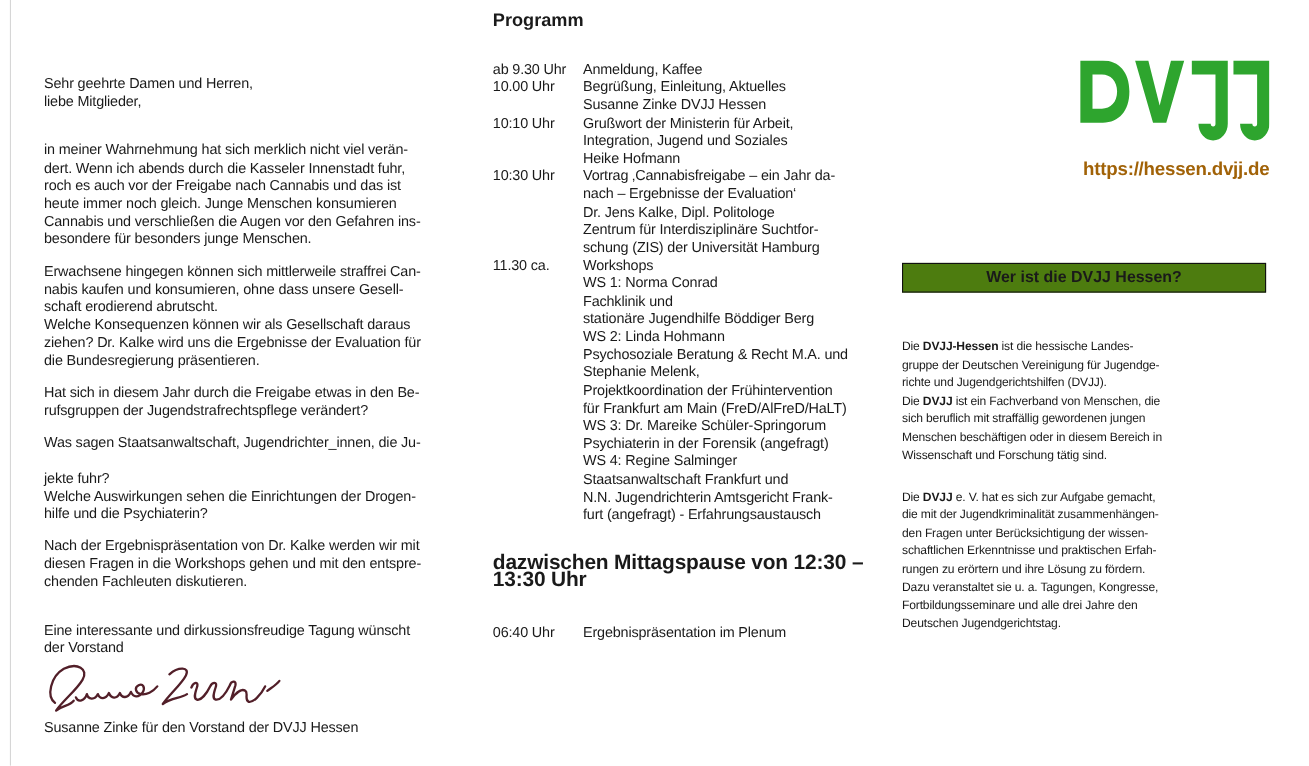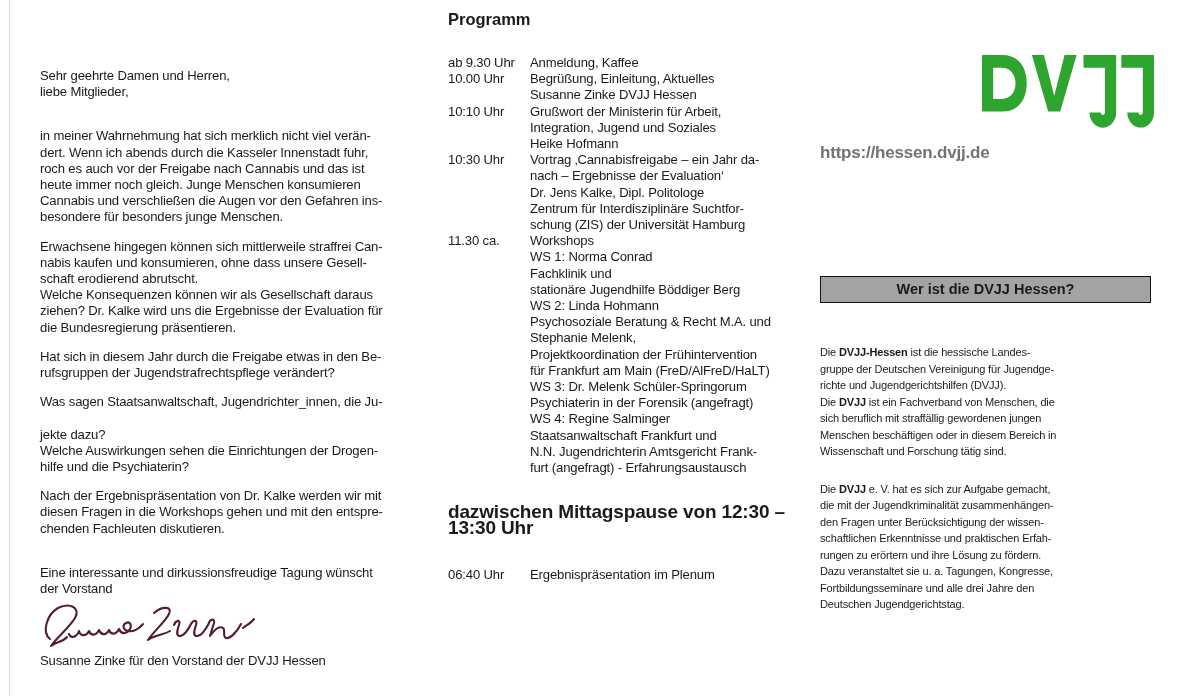--- a/index.html
+++ b/index.html
@@ -46,48 +46,48 @@
   .entry .time { flex: none; width: 82px; }
   .entry .desc { flex: 1 1 auto; }
   .lunch-note { margin-top: 28px; font-weight: 700; font-size: 19px; }
   .entry.e9 { margin-top: 30px; }
 
   
   .col-right { position: absolute; left: 820px; top: 0; width: 336px; }
   .logo-wrap { margin-top: 55px; text-align: right; padding-right: 2px; }
   .logo-wrap svg { display: inline-block; }
   .site-url {
-    margin-top: 5px; text-align: left; padding-right: 2px;
+    margin-top: 5px; text-align: right; padding-right: 2px;
     font-size: 17px; font-weight: 700; letter-spacing: -0.2px;
-    color: #737373; line-height: 22px;
+    color: #a16207; line-height: 22px;
   }
   .whois-box {
-    margin-top: 112px; width: 329px; border: 1.5px solid #111;
+    margin-top: 74px; width: 329px; border: 1.5px solid #111;
     text-align: center; font-weight: 700; font-size: 14.5px;
-    line-height: 25px; height: 25px; background: #a3a3a3;
+    line-height: 25px; height: 25px; background: #4d7c0f;
   }
   .about {
     font-size: 11px; line-height: 16.5px; letter-spacing: -0.15px;
     width: 336px;
   }
   .about.a0 { margin-top: 41px; }
   .about.a1 { margin-top: 21px; }
 </style>
 </head>
 <body>
 
 <div class="page">
   <div class="page-edge"></div>
 
   <section class="col-left">
     <div class="block p0 lines"><span>Sehr geehrte Damen und Herren,</span><br><span>liebe Mitglieder,</span></div>
     <div class="block p1 lines"><span>in meiner Wahrnehmung hat sich merklich nicht viel verän-</span><br><span>dert. Wenn ich abends durch die Kasseler Innenstadt fuhr,</span><br><span>roch es auch vor der Freigabe nach Cannabis und das ist</span><br><span>heute immer noch gleich. Junge Menschen konsumieren</span><br><span>Cannabis und verschließen die Augen vor den Gefahren ins-</span><br><span>besondere für besonders junge Menschen.</span></div>
     <div class="block p2 lines"><span>Erwachsene hingegen können sich mittlerweile straffrei Can-</span><br><span>nabis kaufen und konsumieren, ohne dass unsere Gesell-</span><br><span>schaft erodierend abrutscht.</span><br><span>Welche Konsequenzen können wir als Gesellschaft daraus</span><br><span>ziehen? Dr. Kalke wird uns die Ergebnisse der Evaluation für</span><br><span>die Bundesregierung präsentieren.</span></div>
     <div class="block p3 lines"><span>Hat sich in diesem Jahr durch die Freigabe etwas in den Be-</span><br><span>rufsgruppen der Jugendstrafrechtspflege verändert?</span></div>
-    <div class="block p4 lines"><span>Was sagen Staatsanwaltschaft, Jugendrichter_innen, die Ju-</span><br><br><span>jekte dazu?</span><br><span>Welche Auswirkungen sehen die Einrichtungen der Drogen-</span><br><span>hilfe und die Psychiaterin?</span></div>
+    <div class="block p4 lines"><span>Was sagen Staatsanwaltschaft, Jugendrichter_innen, die Ju-</span><br><br><span>jekte fuhr?</span><br><span>Welche Auswirkungen sehen die Einrichtungen der Drogen-</span><br><span>hilfe und die Psychiaterin?</span></div>
     <div class="block p5 lines"><span>Nach der Ergebnispräsentation von Dr. Kalke werden wir mit</span><br><span>diesen Fragen in die Workshops gehen und mit den entspre-</span><br><span>chenden Fachleuten diskutieren.</span></div>
     <div class="block closing lines"><span>Eine interessante und dirkussionsfreudige Tagung wünscht</span><br><span>der Vorstand</span></div>
 
     <svg class="signature" width="232" height="50" viewBox="0 0 232 50" role="img" aria-label="Susanne Zinke">
       <g fill="none" stroke-width="2.1" stroke-linecap="round" stroke-linejoin="round" stroke="#521f29">
         <path d="M10 38 C2 32 6 14 18 7 C30 1 41 7 35 17 C29 27 17 36 11 45 C17 40 23 41 27 36"></path>
         <path d="M29 33 C31 38 37 36 39 30 C40 35 46 36 49 30 C51 35 56 35 59 29 C61 34 66 35 69 29 C71 34 76 34 79 28 C81 33 86 34 90 28 C92 24 90 20 86 22 C82 24 83 29 88 30 C93 31 99 28 103 23"></path>
         <path d="M114 12 C122 5 133 5 129 13 C125 21 114 30 108 39 C116 33 124 34 130 30"></path>
         <path d="M134 24 C136 19 141 18 139 24 C137 30 136 34 139 35 C143 36 148 29 151 23 C153 19 158 18 156 24 C154 30 153 34 156 35 C161 36 166 28 169 22 C170 18 175 17 174 22 L170 35 C175 28 180 25 183 27 C186 29 182 35 186 37 C190 38 197 31 201 23"></path>
         <path d="M203 27 C207 24 211 22 214 18"></path>
@@ -118,21 +118,21 @@
     <div class="entry e5">
       <span class="time">11.30 ca.</span>
       <span class="desc lines"><span>Workshops</span><br><span>WS 1: Norma Conrad</span><br><span>Fachklinik und</span><br><span>stationäre Jugendhilfe Böddiger Berg</span></span>
     </div>
     <div class="entry e6">
       <span class="time"></span>
       <span class="desc lines"><span>WS 2: Linda Hohmann</span><br><span>Psychosoziale Beratung &amp; Recht M.A. und</span><br><span>Stephanie Melenk,</span><br><span>Projektkoordination der Frühintervention</span><br><span>für Frankfurt am Main (FreD/AlFreD/HaLT)</span></span>
     </div>
     <div class="entry e7">
       <span class="time"></span>
-      <span class="desc lines"><span>WS 3: Dr. Melenk Schüler-Springorum</span><br><span>Psychiaterin in der Forensik (angefragt)</span></span>
+      <span class="desc lines"><span>WS 3: Dr. Mareike Schüler-Springorum</span><br><span>Psychiaterin in der Forensik (angefragt)</span></span>
     </div>
     <div class="entry e8">
       <span class="time"></span>
       <span class="desc lines"><span>WS 4: Regine Salminger</span><br><span>Staatsanwaltschaft Frankfurt und</span><br><span>N.N. Jugendrichterin Amtsgericht Frank-</span><br><span>furt (angefragt) - Erfahrungsaustausch</span></span>
     </div>
 
     <div class="lunch-note">dazwischen Mittagspause von 12:30 – 13:30 Uhr</div>
 
     <div class="entry e9">
       <span class="time">06:40 Uhr</span>

